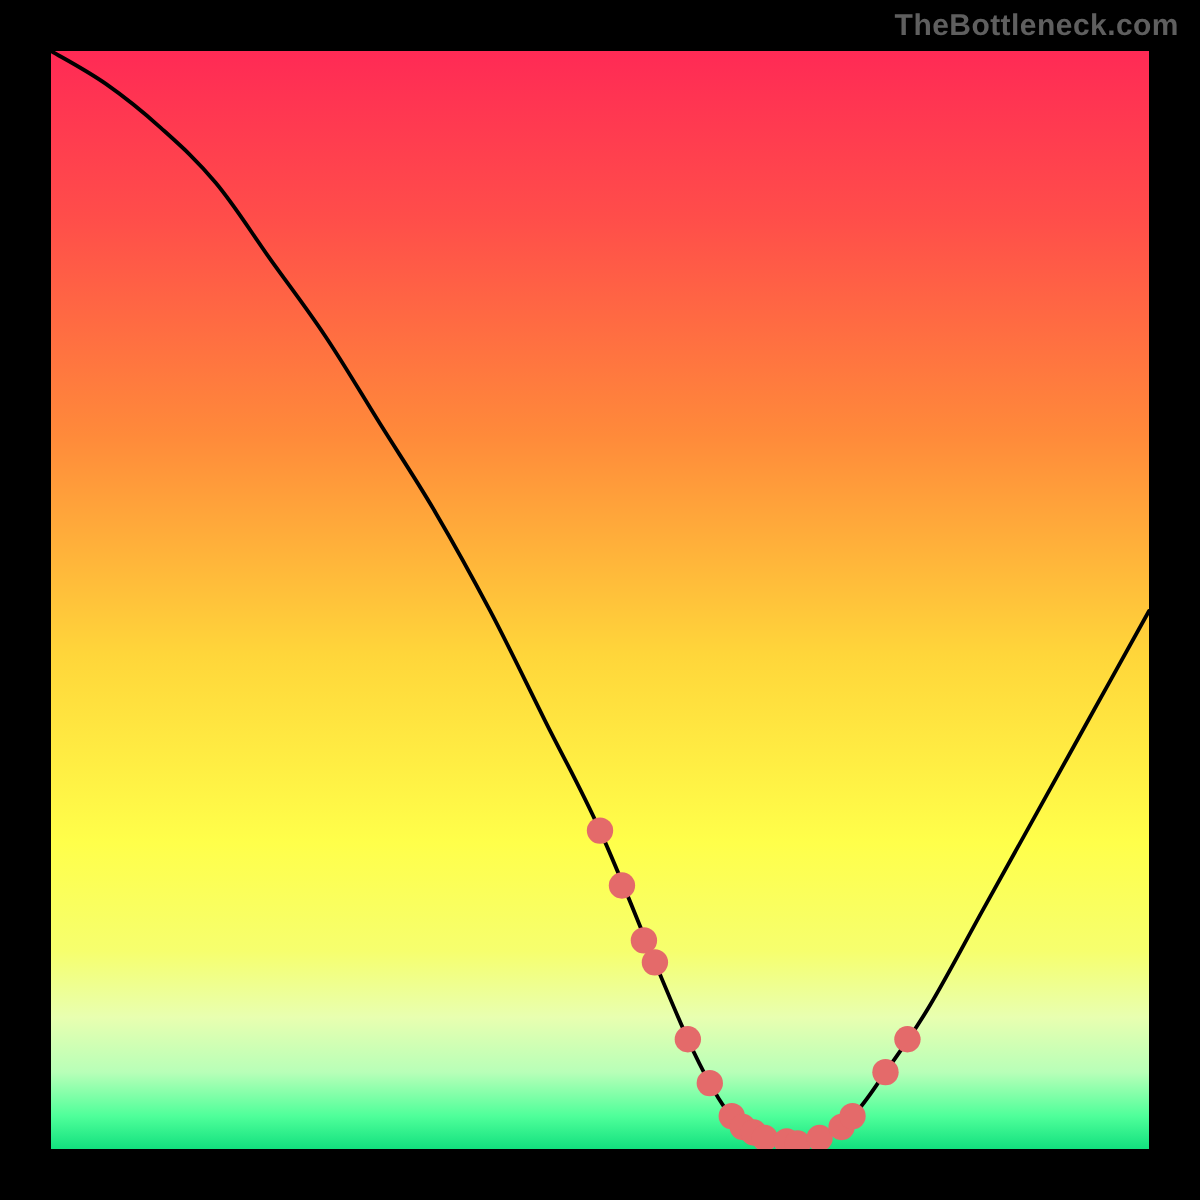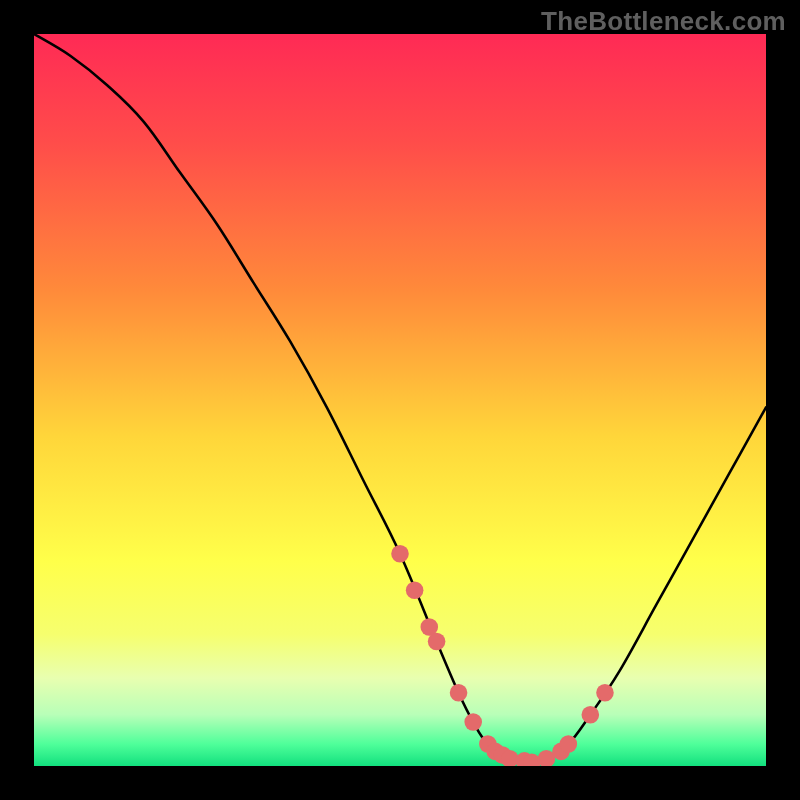--- a/index.html
+++ b/index.html
@@ -14,21 +14,21 @@
   .frame {
     position: absolute;
     inset: 0;
     background: #000;
   }
   .watermark {
     position: absolute;
     top: 6px;
     right: 14px;
     color: #5f5f5f;
-    font-size: 26px;
+    font-size: 20px;
     font-weight: 600;
     letter-spacing: 0.3px;
   }
   .plot {
     position: absolute;
     left: 34px;
     top: 34px;
     width: 732px;
     height: 732px;
   }

